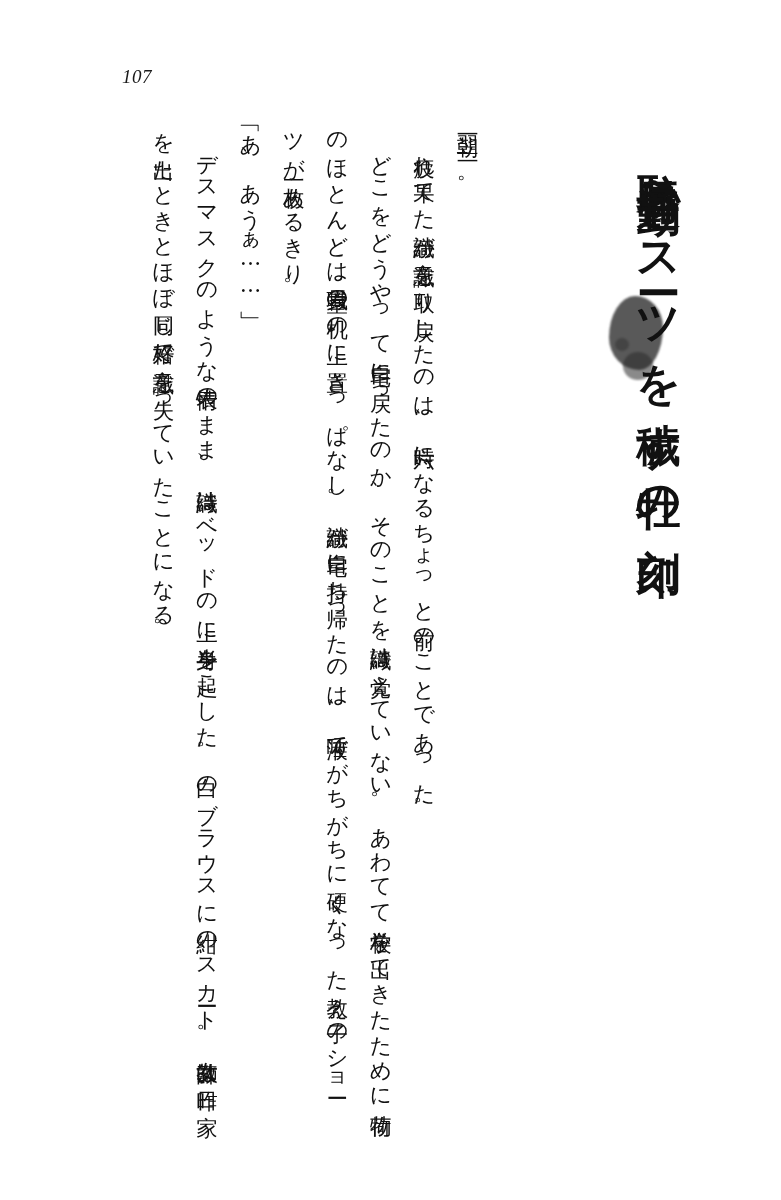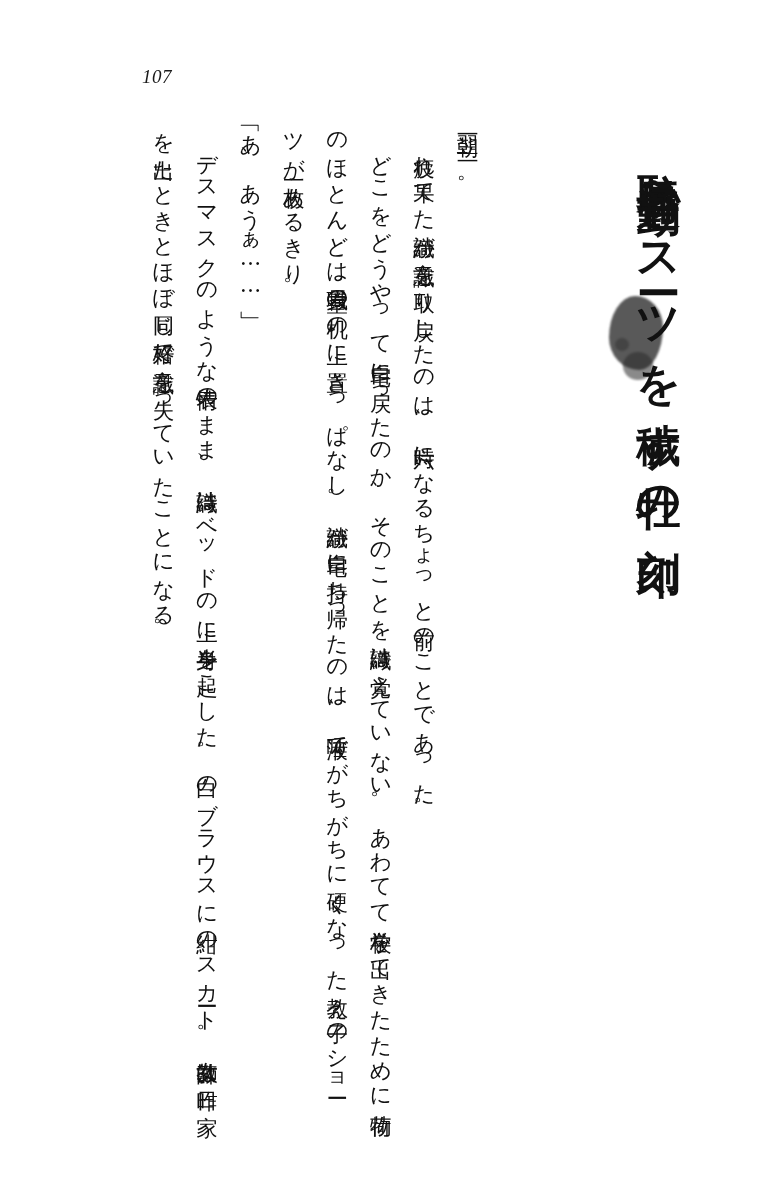--- a/index.html
+++ b/index.html
@@ -21,21 +21,20 @@
   
   .page-number {
     position: absolute;
     left: 122px;
     top: 66px;
     font-family: "Liberation Serif", serif;
     font-style: italic;
     font-size: 19px;
     color: #1a1a1a;
     letter-spacing: 0.5px;
-    margin-left: 20px;
   }
 
   
   .chapter-title {
     position: absolute;
     right: 96px;
     top: 140px;
     writing-mode: vertical-rl;
     text-orientation: upright;
     font-family: "DejaVu Serif", serif;

